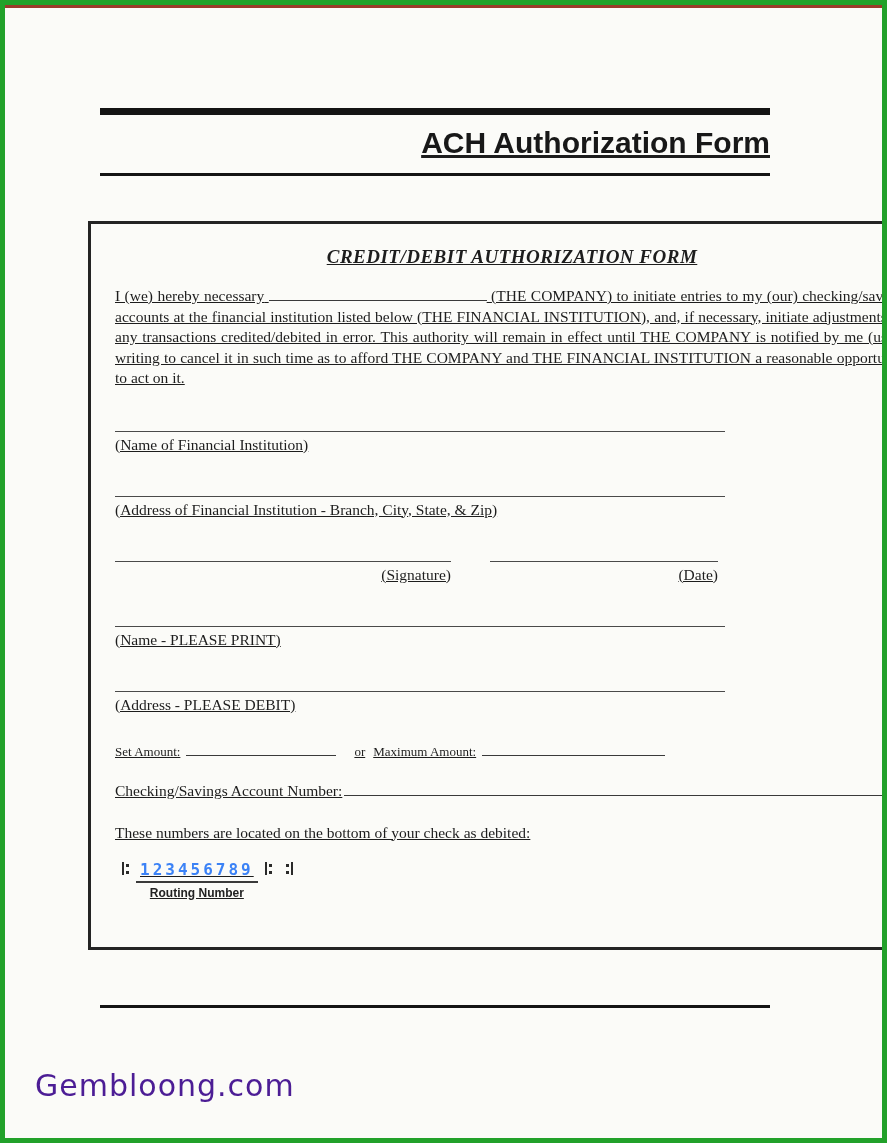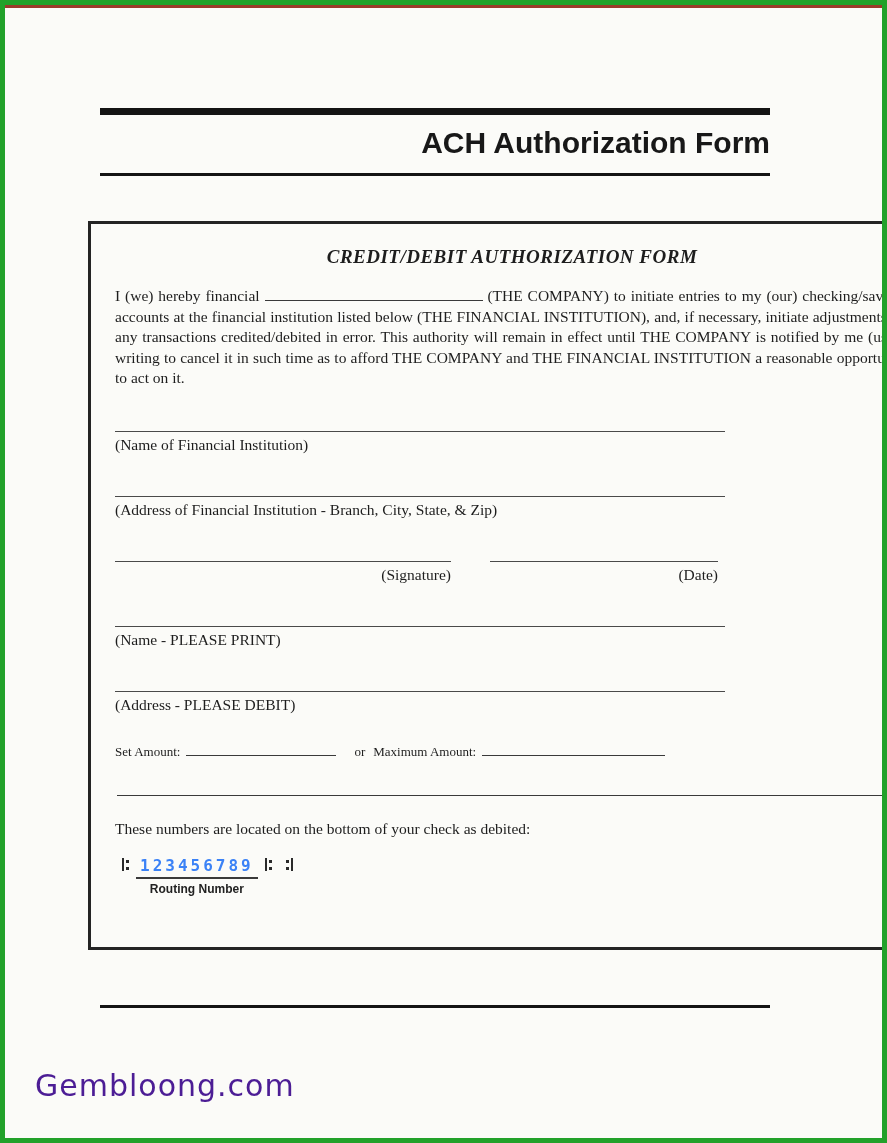--- a/index.html
+++ b/index.html
@@ -7,20 +7,21 @@
     position: relative;
     width: 887px;
     height: 1143px;
     margin: 0 auto;
     background: #fbfbf8;
     border: 5px solid #22a12a;
     box-sizing: border-box;
     overflow: hidden;
     font-family: "Liberation Serif", serif;
     color: #1d1d1d;
+    text-decoration: underline;
   }
   .top-accent {
     height: 3px;
     width: 100%;
     background: #9c3a2b;
   }
 
   
   .header { margin: 100px 0 0 95px; width: 670px; }
   .rule-thick { height: 7px; background: #141414; }
@@ -176,21 +177,21 @@
   <div class="header">
     <div class="rule-thick"></div>
     <div class="header-title">ACH Authorization Form</div>
     <div class="rule-thin"></div>
   </div>
 
   <div class="form-box">
     <div class="form-title">CREDIT/DEBIT AUTHORIZATION FORM</div>
 
     <p class="intro">
-      <span>I (we) hereby financial</span>
+      <span>I (we) hereby necessary</span>
       <span class="blank-inline"></span>
       <span>(THE COMPANY) to initiate entries to my (our) checking/savings accounts at the financial institution listed below (THE FINANCIAL INSTITUTION), and, if necessary, initiate adjustments for any transactions credited/debited in error. This authority will remain in effect until THE COMPANY is notified by me (us) in writing to cancel it in such time as to afford THE COMPANY and THE FINANCIAL INSTITUTION a reasonable opportunity to act on it.</span>
     </p>
 
     <div class="field">
       <div class="line"></div>
       <div class="label">(Name of Financial Institution)</div>
     </div>
 
     <div class="field">
@@ -218,20 +219,21 @@
       <div class="line"></div>
       <div class="label">(Address - PLEASE DEBIT)</div>
     </div>
 
     <div class="amount-row">
       <span>Set Amount:</span><span class="blank-short blank-set"></span><span class="or-label">or</span><span>Maximum Amount:</span><span class="blank-short blank-max"></span>
     </div>
 
 
     <div class="labeled-line-row">
+      <span>Checking/Savings Account Number:</span>
       <span class="fill-line"></span>
     </div>
 
     <div class="check-note">These numbers are located on the bottom of your check as debited:</div>
 
     <div class="micr-row">
       <span class="micr-sym">
         <span class="micr-bar"></span>
         <span class="micr-dots">
             <span class="micr-dot"></span>

